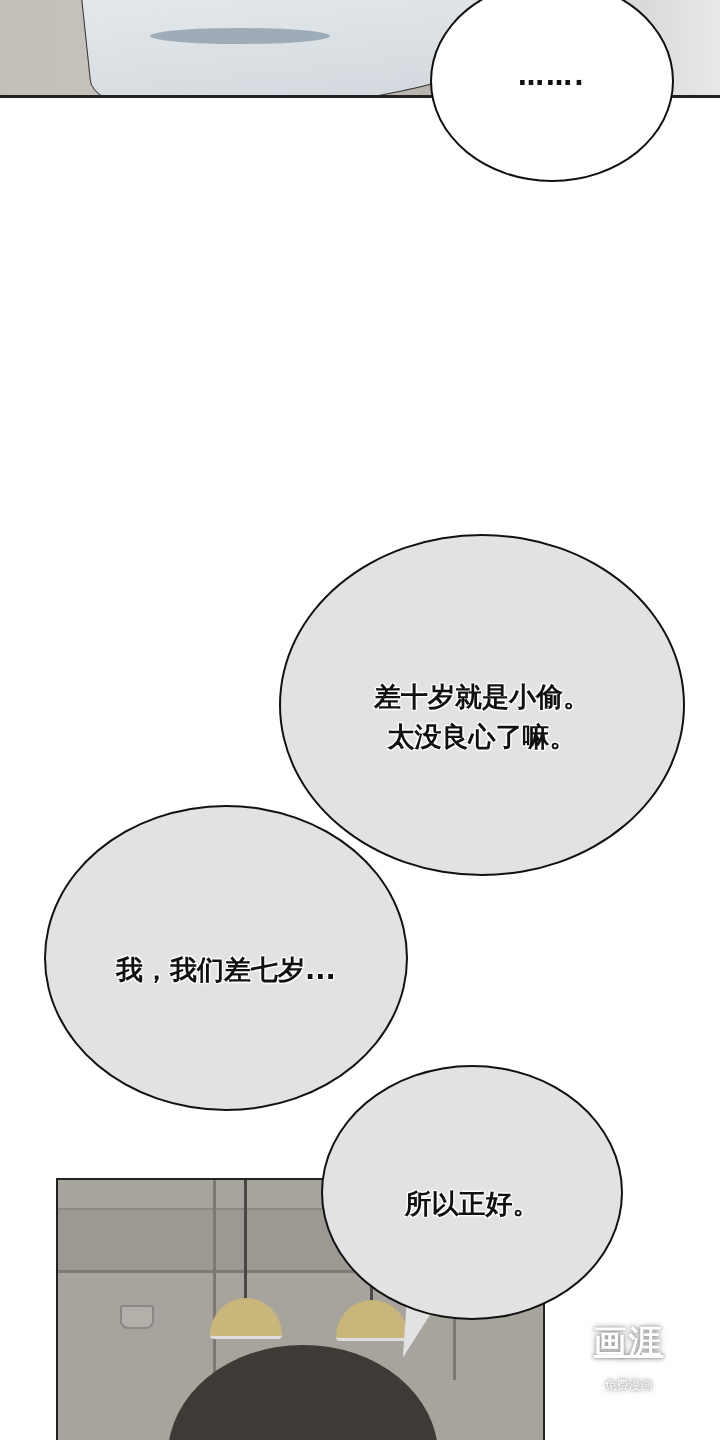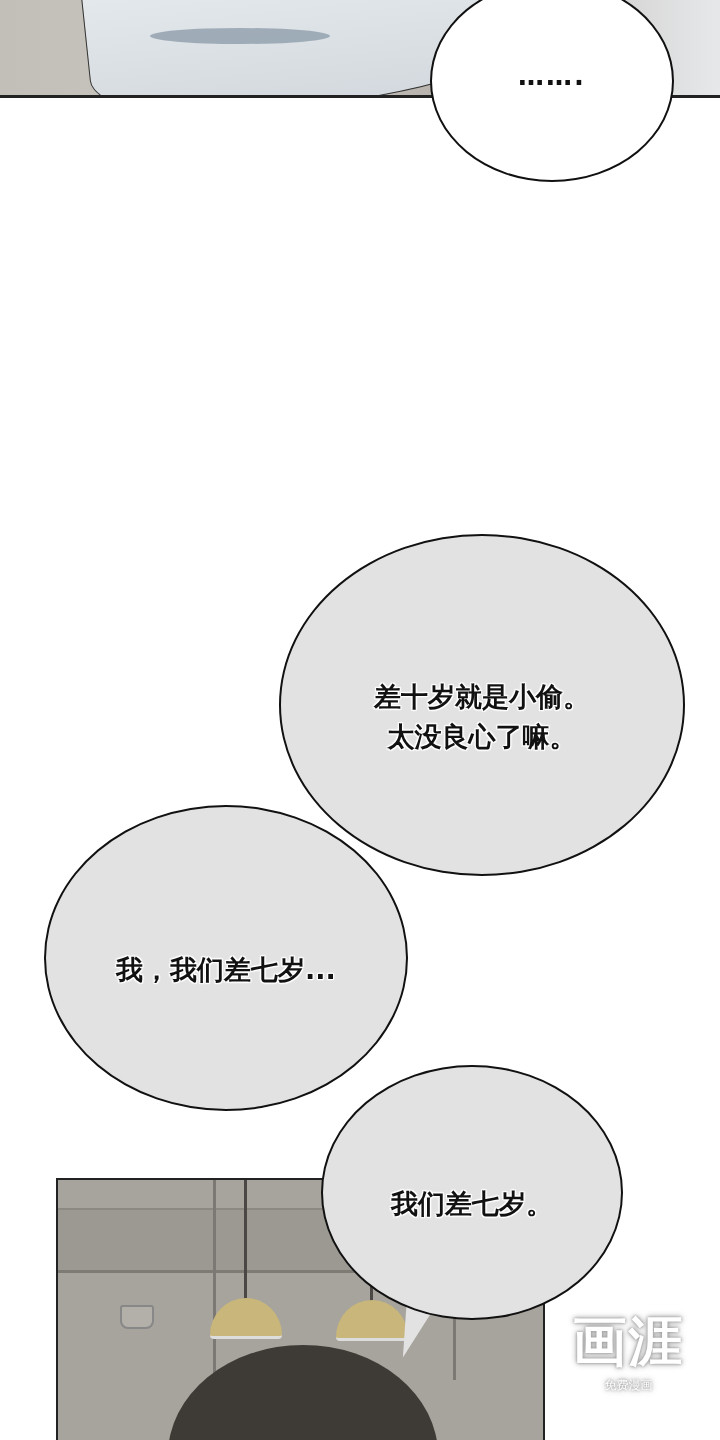--- a/index.html
+++ b/index.html
@@ -18,21 +18,21 @@
   
   .bottom-panel{left:56px;top:1178px;width:485px;height:270px;background:#a7a39d;border:2px solid #222;overflow:hidden;}
   .wall-band{left:0;top:28px;width:100%;height:60px;background:#9c9892;border-top:2px solid #8c8882;border-bottom:3px solid #7e7a74;}
   .pole{top:0;width:3px;height:200px;background:#7c7873;}
   .lamp{width:72px;height:38px;background:#c8b67a;border-radius:50% 50% 4px 4px / 90% 90% 4px 4px;border-bottom:3px solid #ddd;}
   .cord{width:3px;background:#4a4745;}
   .head{left:110px;top:165px;width:270px;height:220px;background:#3e3b36;border-radius:50% 50% 0 0;}
   .sconce{left:62px;top:125px;width:30px;height:20px;border:2px solid #888;border-radius:3px 3px 8px 8px;background:#b3afa9;}
   .tail{left:400px;top:1290px;width:0;height:0;border-left:10px solid transparent;border-right:26px solid transparent;border-top:70px solid #e2e2e2;transform:rotate(12deg);}
   .watermark{left:566px;top:1318px;width:125px;text-align:center;color:#ffffff;text-shadow:0 0 6px #999,0 0 3px #888;}
-  .wm-logo{font-size:54px;font-weight:bold;letter-spacing:2px;line-height:48px;}
+  .wm-logo{font-size:33px;font-weight:bold;letter-spacing:2px;line-height:48px;text-decoration:underline;}
   .wm-sub{font-size:12px;line-height:26px;margin-top:6px;}
 </style>
 </head>
 <body>
 
 <div class="abs top-panel">
   <div class="abs bg-left"></div>
   <div class="abs cloth"></div>
   <div class="abs stroke"></div>
 </div>
@@ -57,19 +57,19 @@
   <div class="abs cord" style="left:186px;top:0;height:120px;"></div>
   <div class="abs lamp" style="left:152px;top:118px;"></div>
   <div class="abs cord" style="left:312px;top:0;height:122px;"></div>
   <div class="abs lamp" style="left:278px;top:120px;"></div>
   <div class="abs sconce"></div>
   <div class="abs head"></div>
 </div>
 
 <div class="abs tail"></div>
 <div class="bubble grey" style="left:321px;top:1065px;width:302px;height:255px;">
-  <span class="btext">我们差七岁。</span>
+  <span class="btext">所以正好。</span>
 </div>
 
 <div class="abs watermark">
   <div class="wm-logo">画涯</div>
   <div class="wm-sub">免费漫画</div>
 </div>
 
 </body></html>

